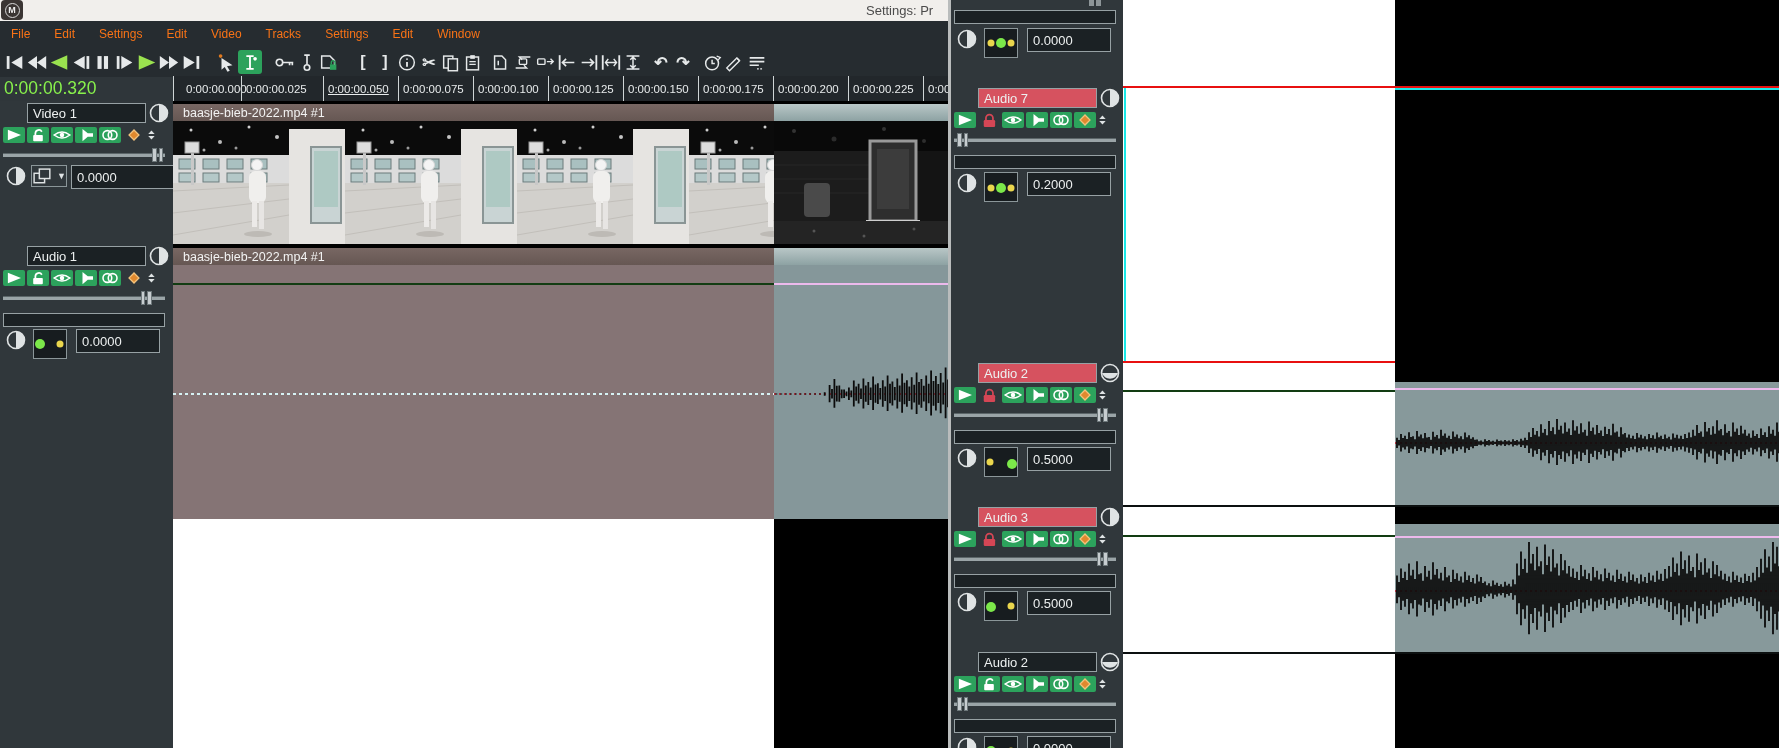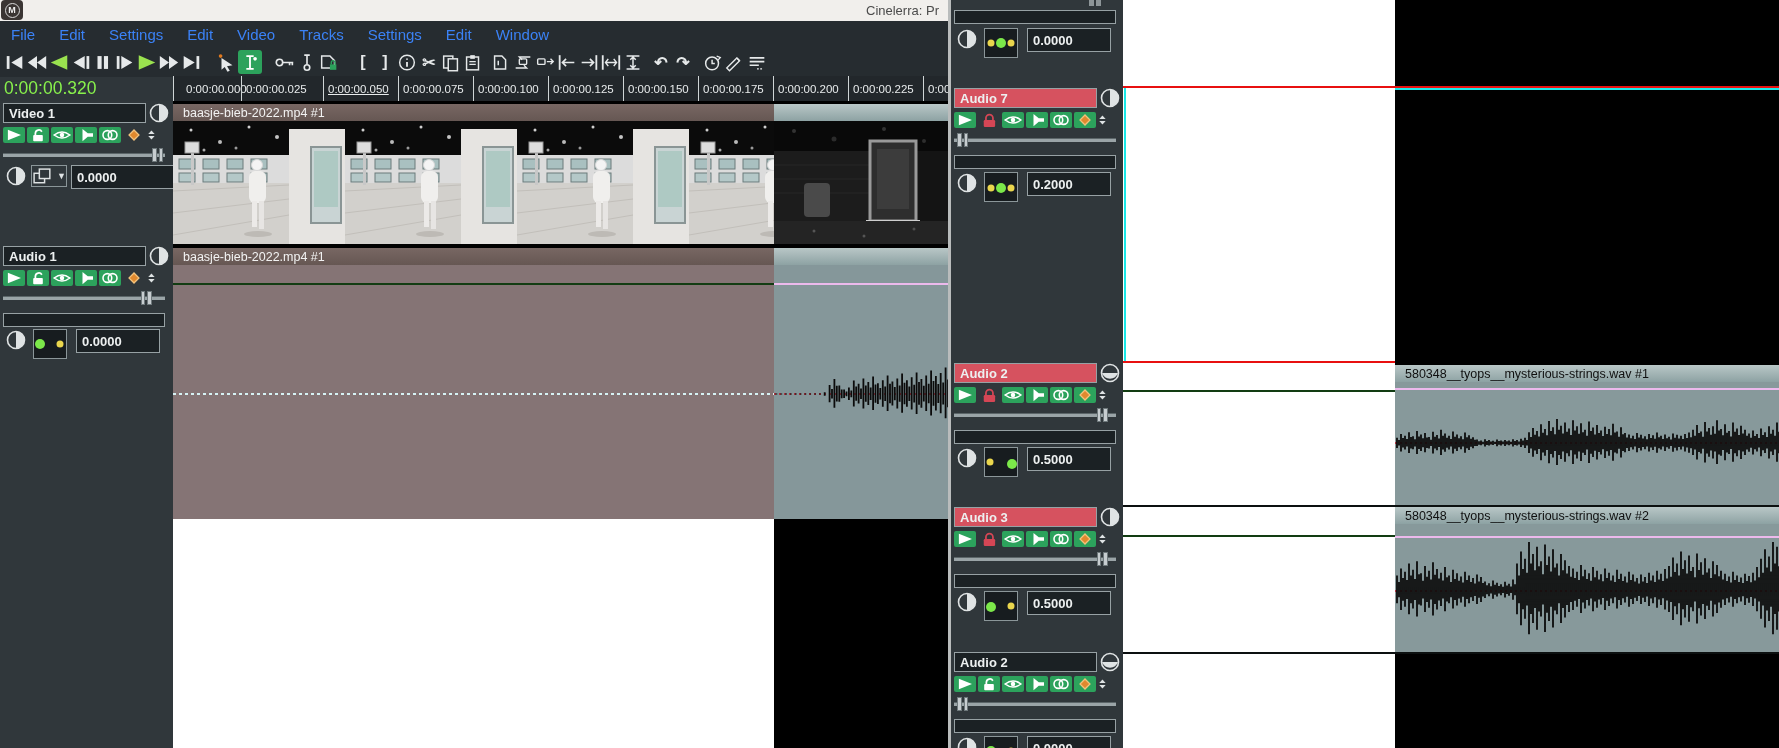--- a/index.html
+++ b/index.html
@@ -6,39 +6,39 @@
   #stage{position:relative;width:1779px;height:748px;overflow:hidden;background:#2f363a;}
   .abs{position:absolute;}
   
   #titlebar{left:0;top:0;width:948px;height:21px;background:#f1efec;}
   #m-badge{left:1px;top:0;width:22px;height:20px;background:#3a3533;border-radius:4px;color:#efefef;
     display:flex;align-items:center;justify-content:center;font-size:11px;font-weight:bold;}
   #m-badge i{border:1.5px solid #d8d8d8;border-radius:50%;width:13px;height:13px;font-style:normal;
     display:flex;align-items:center;justify-content:center;font-size:9px;}
   #title-text{left:866px;top:3px;color:#4b4b4b;font-size:13px;white-space:nowrap;}
   #menubar{left:0;top:21px;width:948px;height:26px;background:#262c30;display:flex;align-items:center;gap:24px;padding-left:11px;box-sizing:border-box;}
-  .menu-item{color:#3b82f6;font-size:15px;cursor:default;}
+  .menu-item{color:#f97316;font-size:12px;cursor:default;}
   #toolbar{left:0;top:47px;width:948px;height:30px;background:#262c30;display:flex;align-items:center;padding-left:4px;box-sizing:border-box;}
   .ticon{height:24px;min-width:22px;display:flex;align-items:center;justify-content:center;color:#e6e9ea;font-size:15px;}
   .ticon svg{width:22px;height:19px;}
   .ticon.greenbtn{background:#2ca25c;border-radius:3px;width:24px;}
   .ticon.txt{font-weight:bold;font-size:16px;}
   
   #timecode{left:4px;top:76px;width:165px;height:24px;color:#88f14c;font-size:17.5px;display:flex;align-items:center;}
   #ruler{left:173px;top:76px;width:775px;height:25px;background:#22272b;overflow:hidden;}
   .rcell{position:absolute;top:0;height:25px;width:75px;border-left:1px solid #cfd5d6;color:#e8ebec;
     font-size:11.5px;display:flex;align-items:center;padding-left:4px;box-sizing:border-box;white-space:nowrap;}
   
-  .patchbay{background:#30373b;font-weight:bold;}
+  .patchbay{background:#30373b;}
   #pb1{left:0;top:101px;width:173px;height:647px;border-right:1px solid #121517;}
   .blk{position:absolute;left:3px;width:167px;}
   .trow{position:absolute;left:0;top:0;width:167px;height:20px;display:flex;align-items:center;}
   .field{background:#1b2124;border:1px solid #97a1a4;color:#edf0f0;font-size:13px;display:flex;align-items:center;
     padding:0 5px;box-sizing:border-box;height:20px;}
-  .field.title{width:143px;}
+  .field.title{width:143px;margin-left:24px;}
   .field.red{background:#d6525f;}
   .field.empty{position:absolute;left:0;top:67px;width:162px;height:14px;}
   .field.pval{width:84px;height:24px;}
   .hc{width:22px;height:22px;display:inline-flex;margin-left:2px;}
   .hc svg{width:22px;height:22px;}
   .btnrow{position:absolute;left:0;top:23px;height:17px;display:flex;gap:2px;align-items:center;}
   .pb{width:22px;height:16px;border-radius:2px;display:flex;align-items:center;justify-content:center;}
   .pb.green{background:#2ca25c;}
   .pb svg{width:20px;height:14px;}
   .pb.exp{width:14px;background:transparent;}
@@ -74,21 +74,21 @@
 </head>
 <body>
 
 <div id="stage">
 
   <div id="win1">
     <div id="titlebar" class="abs">
       <div id="m-badge" class="abs">
           <i>M</i>
         </div>
-      <div id="title-text" class="abs">Cinelerra: Pr</div>
+      <div id="title-text" class="abs">Settings: Pr</div>
     </div>
     <div id="menubar" class="abs">
         <span class="menu-item">File</span>
         <span class="menu-item">Edit</span>
         <span class="menu-item">Settings</span>
         <span class="menu-item">Edit</span>
         <span class="menu-item">Video</span>
         <span class="menu-item">Tracks</span>
         <span class="menu-item">Settings</span>
         <span class="menu-item">Edit</span>
@@ -876,40 +876,34 @@
 
       <div class="abs" style="left:0;top:0;width:272px;height:363px;background:#fff"></div>
       <div class="line redline" style="left:0;top:86px;width:656px"></div>
       <div class="line cyanline" style="left:272px;top:88px;width:384px"></div>
       <div class="abs cyanline" style="left:1px;top:88px;width:2px;height:275px"></div>
       <div class="line redline" style="left:0;top:361px;width:272px"></div>
 
       <div class="abs" style="left:0;top:363px;width:272px;height:142px;background:#fff">
         <div class="line dgreen" style="left:0;top:27px;width:272px"></div>
       </div>
-      <div class="cliptitle ct-light" style="left:272px;top:365px;width:384px">
-        <span>580348__tyops__mysterious-strings.wav #1</span>
-        </div>
       <div class="abs wave" style="left:272px;top:382px;width:384px;height:123px;background:#87999b">
         <div class="line pink" style="left:0;top:6px;width:384px"></div>
         <div class="line reddot" style="left:0;top:60px;width:384px"></div>
         <div class="abs" style="left:0;top:0;width:384px;height:123px">
             <svg width="384" height="123">
               <path d="M2.0,55.7V65.9M4.0,58.1V63.6M6.0,51.9V69.4M8.0,56.0V65.6M10.0,53.8V67.6M12.0,57.0V64.6M14.0,50.2V70.9M16.0,55.1V66.4M18.0,54.3V67.2M20.0,57.3V64.4M22.0,49.0V72.0M24.0,54.4V67.0M26.0,52.4V68.9M28.0,56.2V65.3M30.0,50.9V70.3M32.0,55.5V66.0M34.0,55.0V66.5M36.0,57.7V64.0M38.0,49.7V71.4M40.0,54.8V66.6M42.0,53.1V68.3M44.0,56.6V65.0M46.0,47.8V73.1M48.0,53.7V67.6M50.0,51.4V69.8M52.0,55.7V65.8M54.0,53.8V67.6M56.0,57.0V64.6M58.0,49.5V71.6M60.0,54.7V66.8M62.0,52.4V68.9M64.0,56.2V65.3M66.0,54.3V67.2M68.0,57.3V64.4M70.0,50.4V70.7M72.0,55.2V66.3M74.0,53.3V68.1M76.0,56.8V64.8M78.0,55.2V66.3M80.0,57.8V63.9M82.0,57.6V64.1M84.0,59.2V62.7M86.0,58.6V63.2M88.0,59.7V62.2M90.0,57.2V64.5M92.0,58.9V62.9M94.0,58.1V63.6M96.0,59.4V62.4M98.0,58.8V63.0M100.0,59.8V62.1M102.0,57.4V64.3M104.0,59.0V62.8M106.0,58.4V63.4M108.0,59.5V62.3M110.0,57.9V63.9M112.0,59.3V62.6M114.0,58.6V63.2M116.0,59.7V62.2M118.0,57.2V64.5M120.0,58.9V62.9M122.0,58.1V63.6M124.0,59.4V62.4M126.0,56.7V65.0M128.0,58.6V63.2M130.0,55.7V65.9M132.0,58.1V63.6M134.0,50.2V70.9M136.0,55.1V66.4M138.0,46.1V74.7M140.0,52.8V68.4M142.0,49.0V72.0M144.0,54.4V67.0M146.0,42.3V78.2M148.0,50.7V70.4M150.0,47.1V73.8M152.0,53.3V68.0M154.0,38.9V81.3M156.0,48.9V72.0M158.0,45.2V75.6M160.0,52.3V68.9M162.0,37.0V83.1M164.0,47.8V73.0M166.0,43.7V76.9M168.0,51.5V69.6M170.0,40.6V79.8M172.0,49.8V71.2M174.0,46.6V74.2M176.0,53.1V68.2M178.0,38.2V82.0M180.0,48.5V72.4M182.0,44.2V76.5M184.0,51.8V69.4M186.0,41.3V79.1M188.0,50.2V70.8M190.0,47.8V73.1M192.0,53.7V67.6M194.0,39.4V80.9M196.0,49.1V71.8M198.0,45.6V75.1M200.0,52.6V68.7M202.0,43.0V77.6M204.0,51.1V70.0M206.0,48.5V72.5M208.0,54.1V67.2M210.0,44.7V76.0M212.0,52.0V69.2M214.0,47.1V73.8M216.0,53.3V68.0M218.0,41.8V78.7M220.0,50.4V70.6M222.0,49.5V71.6M224.0,54.7V66.8M226.0,45.2V75.6M228.0,52.3V68.9M230.0,50.9V70.3M232.0,55.5V66.0M234.0,52.4V68.9M236.0,56.2V65.3M238.0,53.8V67.6M240.0,57.0V64.6M242.0,50.9V70.3M244.0,55.5V66.0M246.0,52.8V68.5M248.0,56.5V65.1M250.0,54.3V67.2M252.0,57.3V64.4M254.0,51.9V69.4M256.0,56.0V65.6M258.0,53.3V68.1M260.0,56.8V64.8M262.0,50.4V70.7M264.0,55.2V66.3M266.0,53.8V67.6M268.0,57.0V64.6M270.0,52.4V68.9M272.0,56.2V65.3M274.0,54.8V66.7M276.0,57.6V64.1M278.0,51.4V69.8M280.0,55.7V65.8M282.0,52.8V68.5M284.0,56.5V65.1M286.0,53.8V67.6M288.0,57.0V64.6M290.0,51.9V69.4M292.0,56.0V65.6M294.0,50.4V70.7M296.0,55.2V66.3M298.0,47.8V73.1M300.0,53.7V67.6M302.0,43.0V77.6M304.0,51.1V70.0M306.0,49.5V71.6M308.0,54.7V66.8M310.0,39.9V80.4M312.0,49.4V71.6M314.0,46.1V74.7M316.0,52.8V68.4M318.0,44.2V76.5M320.0,51.8V69.4M322.0,38.2V82.0M324.0,48.5V72.4M326.0,47.1V73.8M328.0,53.3V68.0M330.0,42.3V78.2M332.0,50.7V70.4M334.0,49.0V72.0M336.0,54.4V67.0M338.0,40.6V79.8M340.0,49.8V71.2M342.0,46.6V74.2M344.0,53.1V68.2M346.0,43.7V76.9M348.0,51.5V69.6M350.0,47.8V73.1M352.0,53.7V67.6M354.0,51.4V69.8M356.0,55.7V65.8M358.0,48.5V72.5M360.0,54.1V67.2M362.0,51.9V69.4M364.0,56.0V65.6M366.0,46.6V74.2M368.0,53.1V68.2M370.0,50.2V70.9M372.0,55.1V66.4M374.0,44.2V76.5M376.0,51.8V69.4M378.0,47.8V73.1M380.0,53.7V67.6M382.0,40.6V79.8M384.0,49.8V71.2" stroke="#0b0b0b" stroke-width="1.8" fill="none"></path>
             </svg>
           </div>
       </div>
       <div class="abs" style="left:0;top:505px;width:656px;height:2px;background:#0c1010"></div>
 
       <div class="abs" style="left:0;top:507px;width:272px;height:145px;background:#fff">
         <div class="line dgreen" style="left:0;top:28px;width:272px"></div>
       </div>
-      <div class="cliptitle ct-light" style="left:272px;top:507px;width:384px">
-        <span>580348__tyops__mysterious-strings.wav #2</span>
-        </div>
       <div class="abs wave" style="left:272px;top:524px;width:384px;height:128px;background:#87999b">
         <div class="line pink" style="left:0;top:12px;width:384px"></div>
         <div class="line reddot" style="left:0;top:66px;width:384px"></div>
         <div class="abs" style="left:0;top:0;width:384px;height:128px">
             <svg width="384" height="128">
               <path d="M2.0,51.6V79.2M4.0,58.1V73.2M6.0,44.4V85.9M8.0,54.1V76.8M10.0,47.8V82.8M12.0,56.0V75.1M14.0,39.6V90.3M16.0,51.5V79.2M18.0,45.8V84.5M20.0,54.9V76.1M22.0,37.2V92.5M24.0,50.2V80.4M26.0,49.2V81.5M28.0,56.8V74.4M30.0,42.0V88.1M32.0,52.8V78.0M34.0,46.8V83.7M36.0,55.4V75.6M38.0,38.2V91.6M40.0,50.7V79.9M42.0,44.9V85.4M44.0,54.4V76.6M46.0,48.7V81.9M48.0,56.5V74.6M50.0,43.0V87.2M52.0,53.3V77.5M54.0,51.6V79.2M56.0,58.1V73.2M58.0,45.8V84.5M60.0,54.9V76.1M62.0,49.2V81.5M64.0,56.8V74.4M66.0,52.6V78.4M68.0,58.6V72.7M70.0,47.8V82.8M72.0,56.0V75.1M74.0,51.6V79.2M76.0,58.1V73.2M78.0,54.0V77.0M80.0,59.4V72.0M82.0,50.6V80.1M84.0,57.6V73.7M86.0,53.0V77.9M88.0,58.9V72.5M90.0,57.4V73.9M92.0,61.2V70.3M94.0,59.3V72.2M96.0,62.3V69.4M98.0,56.4V74.8M100.0,60.7V70.8M102.0,58.8V72.6M104.0,62.0V69.6M106.0,60.2V71.3M108.0,62.8V68.9M110.0,57.8V73.5M112.0,61.5V70.1M114.0,59.8V71.7M116.0,62.6V69.1M118.0,55.4V75.7M120.0,60.2V71.3M122.0,39.6V90.3M124.0,51.5V79.2M126.0,27.6V101.3M128.0,44.9V85.2M130.0,34.8V94.7M132.0,48.8V81.6M134.0,18.0V110.2M136.0,39.6V90.0M138.0,30.0V99.1M140.0,46.2V84.0M142.0,22.8V105.7M144.0,42.2V87.6M146.0,37.2V92.5M148.0,50.2V80.4M150.0,20.4V108.0M152.0,40.9V88.8M154.0,32.4V96.9M156.0,47.5V82.8M158.0,25.2V103.5M160.0,43.6V86.4M162.0,39.6V90.3M164.0,51.5V79.2M166.0,30.0V99.1M168.0,46.2V84.0M170.0,36.2V93.4M172.0,49.6V80.9M174.0,42.0V88.1M176.0,52.8V78.0M178.0,44.4V85.9M180.0,54.1V76.8M182.0,47.8V82.8M184.0,56.0V75.1M186.0,41.0V89.0M188.0,52.3V78.5M190.0,45.8V84.5M192.0,54.9V76.1M194.0,49.2V81.5M196.0,56.8V74.4M198.0,43.0V87.2M200.0,53.3V77.5M202.0,46.8V83.7M204.0,55.4V75.6M206.0,50.2V80.6M208.0,57.3V73.9M210.0,44.4V85.9M212.0,54.1V76.8M214.0,48.7V81.9M216.0,56.5V74.6M218.0,51.6V79.2M220.0,58.1V73.2M222.0,45.8V84.5M224.0,54.9V76.1M226.0,49.7V81.0M228.0,57.0V74.2M230.0,52.6V78.4M232.0,58.6V72.7M234.0,47.8V82.8M236.0,56.0V75.1M238.0,50.6V80.1M240.0,57.6V73.7M242.0,54.0V77.0M244.0,59.4V72.0M246.0,50.6V80.1M248.0,57.6V73.7M250.0,53.0V77.9M252.0,58.9V72.5M254.0,48.7V81.9M256.0,56.5V74.6M258.0,51.6V79.2M260.0,58.1V73.2M262.0,46.8V83.7M264.0,55.4V75.6M266.0,49.7V81.0M268.0,57.0V74.2M270.0,44.9V85.4M272.0,54.4V76.6M274.0,42.0V88.1M276.0,52.8V78.0M278.0,33.4V96.0M280.0,48.0V82.3M282.0,39.6V90.3M284.0,51.5V79.2M286.0,27.6V101.3M288.0,44.9V85.2M290.0,36.2V93.4M292.0,49.6V80.9M294.0,31.4V97.8M296.0,47.0V83.3M298.0,43.0V87.2M300.0,53.3V77.5M302.0,29.5V99.6M304.0,45.9V84.2M306.0,38.2V91.6M308.0,50.7V79.9M310.0,34.3V95.1M312.0,48.6V81.8M314.0,44.4V85.9M316.0,54.1V76.8M318.0,37.2V92.5M320.0,50.2V80.4M322.0,41.0V89.0M324.0,52.3V78.5M326.0,46.8V83.7M328.0,55.4V75.6M330.0,49.7V81.0M332.0,57.0V74.2M334.0,52.6V78.4M336.0,58.6V72.7M338.0,47.8V82.8M340.0,56.0V75.1M342.0,51.6V79.2M344.0,58.1V73.2M346.0,53.5V77.5M348.0,59.1V72.2M350.0,49.7V81.0M352.0,57.0V74.2M354.0,52.1V78.8M356.0,58.3V73.0M358.0,48.7V81.9M360.0,56.5V74.6M362.0,43.0V87.2M364.0,53.3V77.5M366.0,34.8V94.7M368.0,48.8V81.6M370.0,25.2V103.5M372.0,43.6V86.4M374.0,32.4V96.9M376.0,47.5V82.8M378.0,18.0V110.2M380.0,39.6V90.0M382.0,22.8V105.7M384.0,42.2V87.6" stroke="#0b0b0b" stroke-width="1.8" fill="none"></path>
             </svg>
           </div>
       </div>
       <div class="abs" style="left:0;top:652px;width:656px;height:2px;background:#0c1010"></div>

